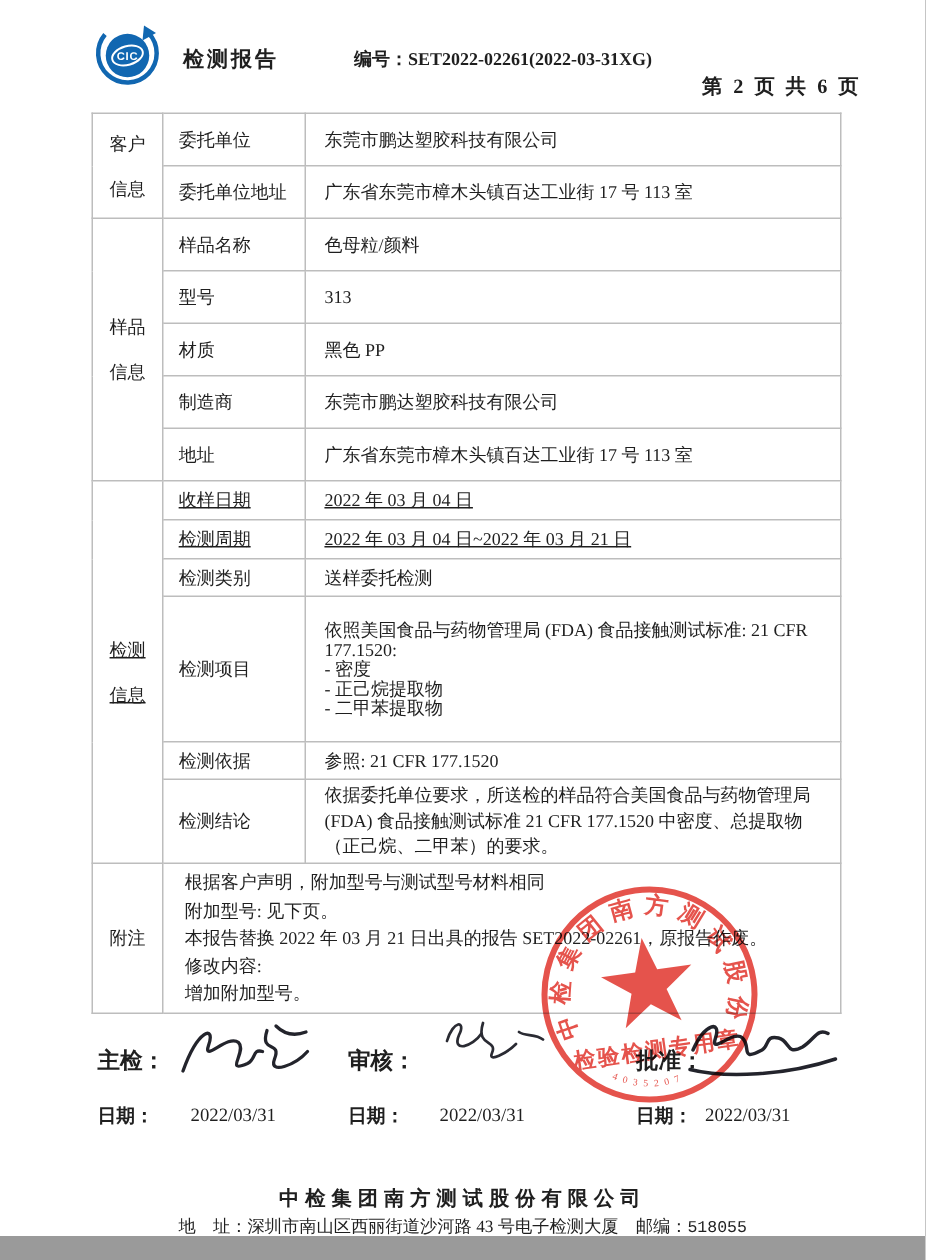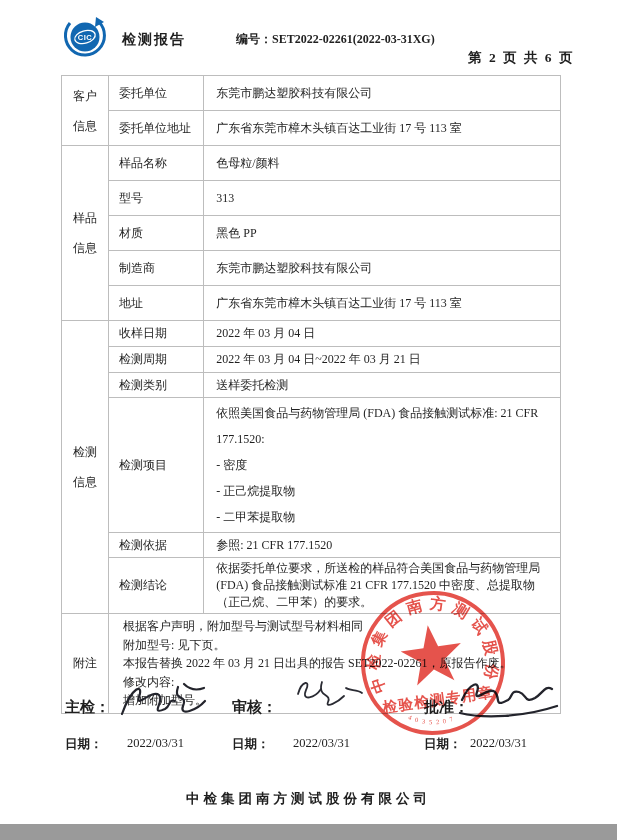--- a/index.html
+++ b/index.html
@@ -18,26 +18,26 @@
   .rpt-table {
     position:absolute; left:61px; top:75px; width:500px;
     border-collapse:collapse; table-layout:fixed;
     font-size:12px;
   }
   .rpt-table td { border:1.5px solid #bdbdbd; overflow:hidden; }
   .col-sec { width:47px; } .col-field { width:95px; } .col-val { width:356px; }
   td.sec { text-align:center; vertical-align:middle; white-space:pre-line; line-height:30px; }
   td.f { padding:2px 4px 2px 10px; vertical-align:middle; }
   td.v { padding:2px 6px 2px 12px; vertical-align:middle; }
-  .pre { white-space:pre-line; line-height:26px;margin-top:24px; }
+  .pre { white-space:pre-line; line-height:13px;margin-top:24px; }
   .lh17 { line-height:17px; }
   .notes-cell { padding:3px 8px 3px 14px; vertical-align:middle; }
   .notes-cell div { line-height:18.6px; }
   tr.h33 td { height:30px; }
-  tr.h24 td { height:21px; }
+  tr.h24 td { height:21px;text-decoration:underline; }
   tr.h23 td { height:20px; }
   tr.h95 td { height:92px; }
   tr.h51 td { height:48px; }
   tr.h93 td { height:90px; }
   
   .sig-label { position:absolute; font-size:15px; font-weight:700; }
   .sig-date-label { position:absolute; font-size:12.5px; font-weight:700; }
   .sig-date { position:absolute; font-size:12.5px; }
   .sig-svg { position:absolute; }
   
@@ -189,14 +189,17 @@
       </text>
       <polygon fill="#e23b33" points="0,-38 7.4,-15.9 30.4,-15.9 11.8,-2.1 18.8,20 0,6.5 -18.8,20 -11.8,-2.1 -30.4,-15.9 -7.4,-15.9"></polygon>
       <text x="0" y="42" text-anchor="middle" font-size="14.5" font-weight="bold" fill="#e23b33" letter-spacing="1.5" font-family="Liberation Serif, serif">检验检测专用章</text>
       <text font-size="6.5" fill="#e23b33" letter-spacing="4" font-family="Liberation Serif, serif">
         <textPath href="#serialArc" startOffset="8%">4035207</textPath>
       </text>
     </g>
   </svg>
 
   <div class="ft-company">中检集团南方测试股份有限公司</div>
+  <div class="ft-line ft-line2">
+    <span>地　址：</span><span>深圳市南山区西丽街道沙河路 43 号电子检测大厦</span><span>　邮编：</span><span class="mono">518055</span>
+  </div>
 
 </div>
 
 </body></html>

